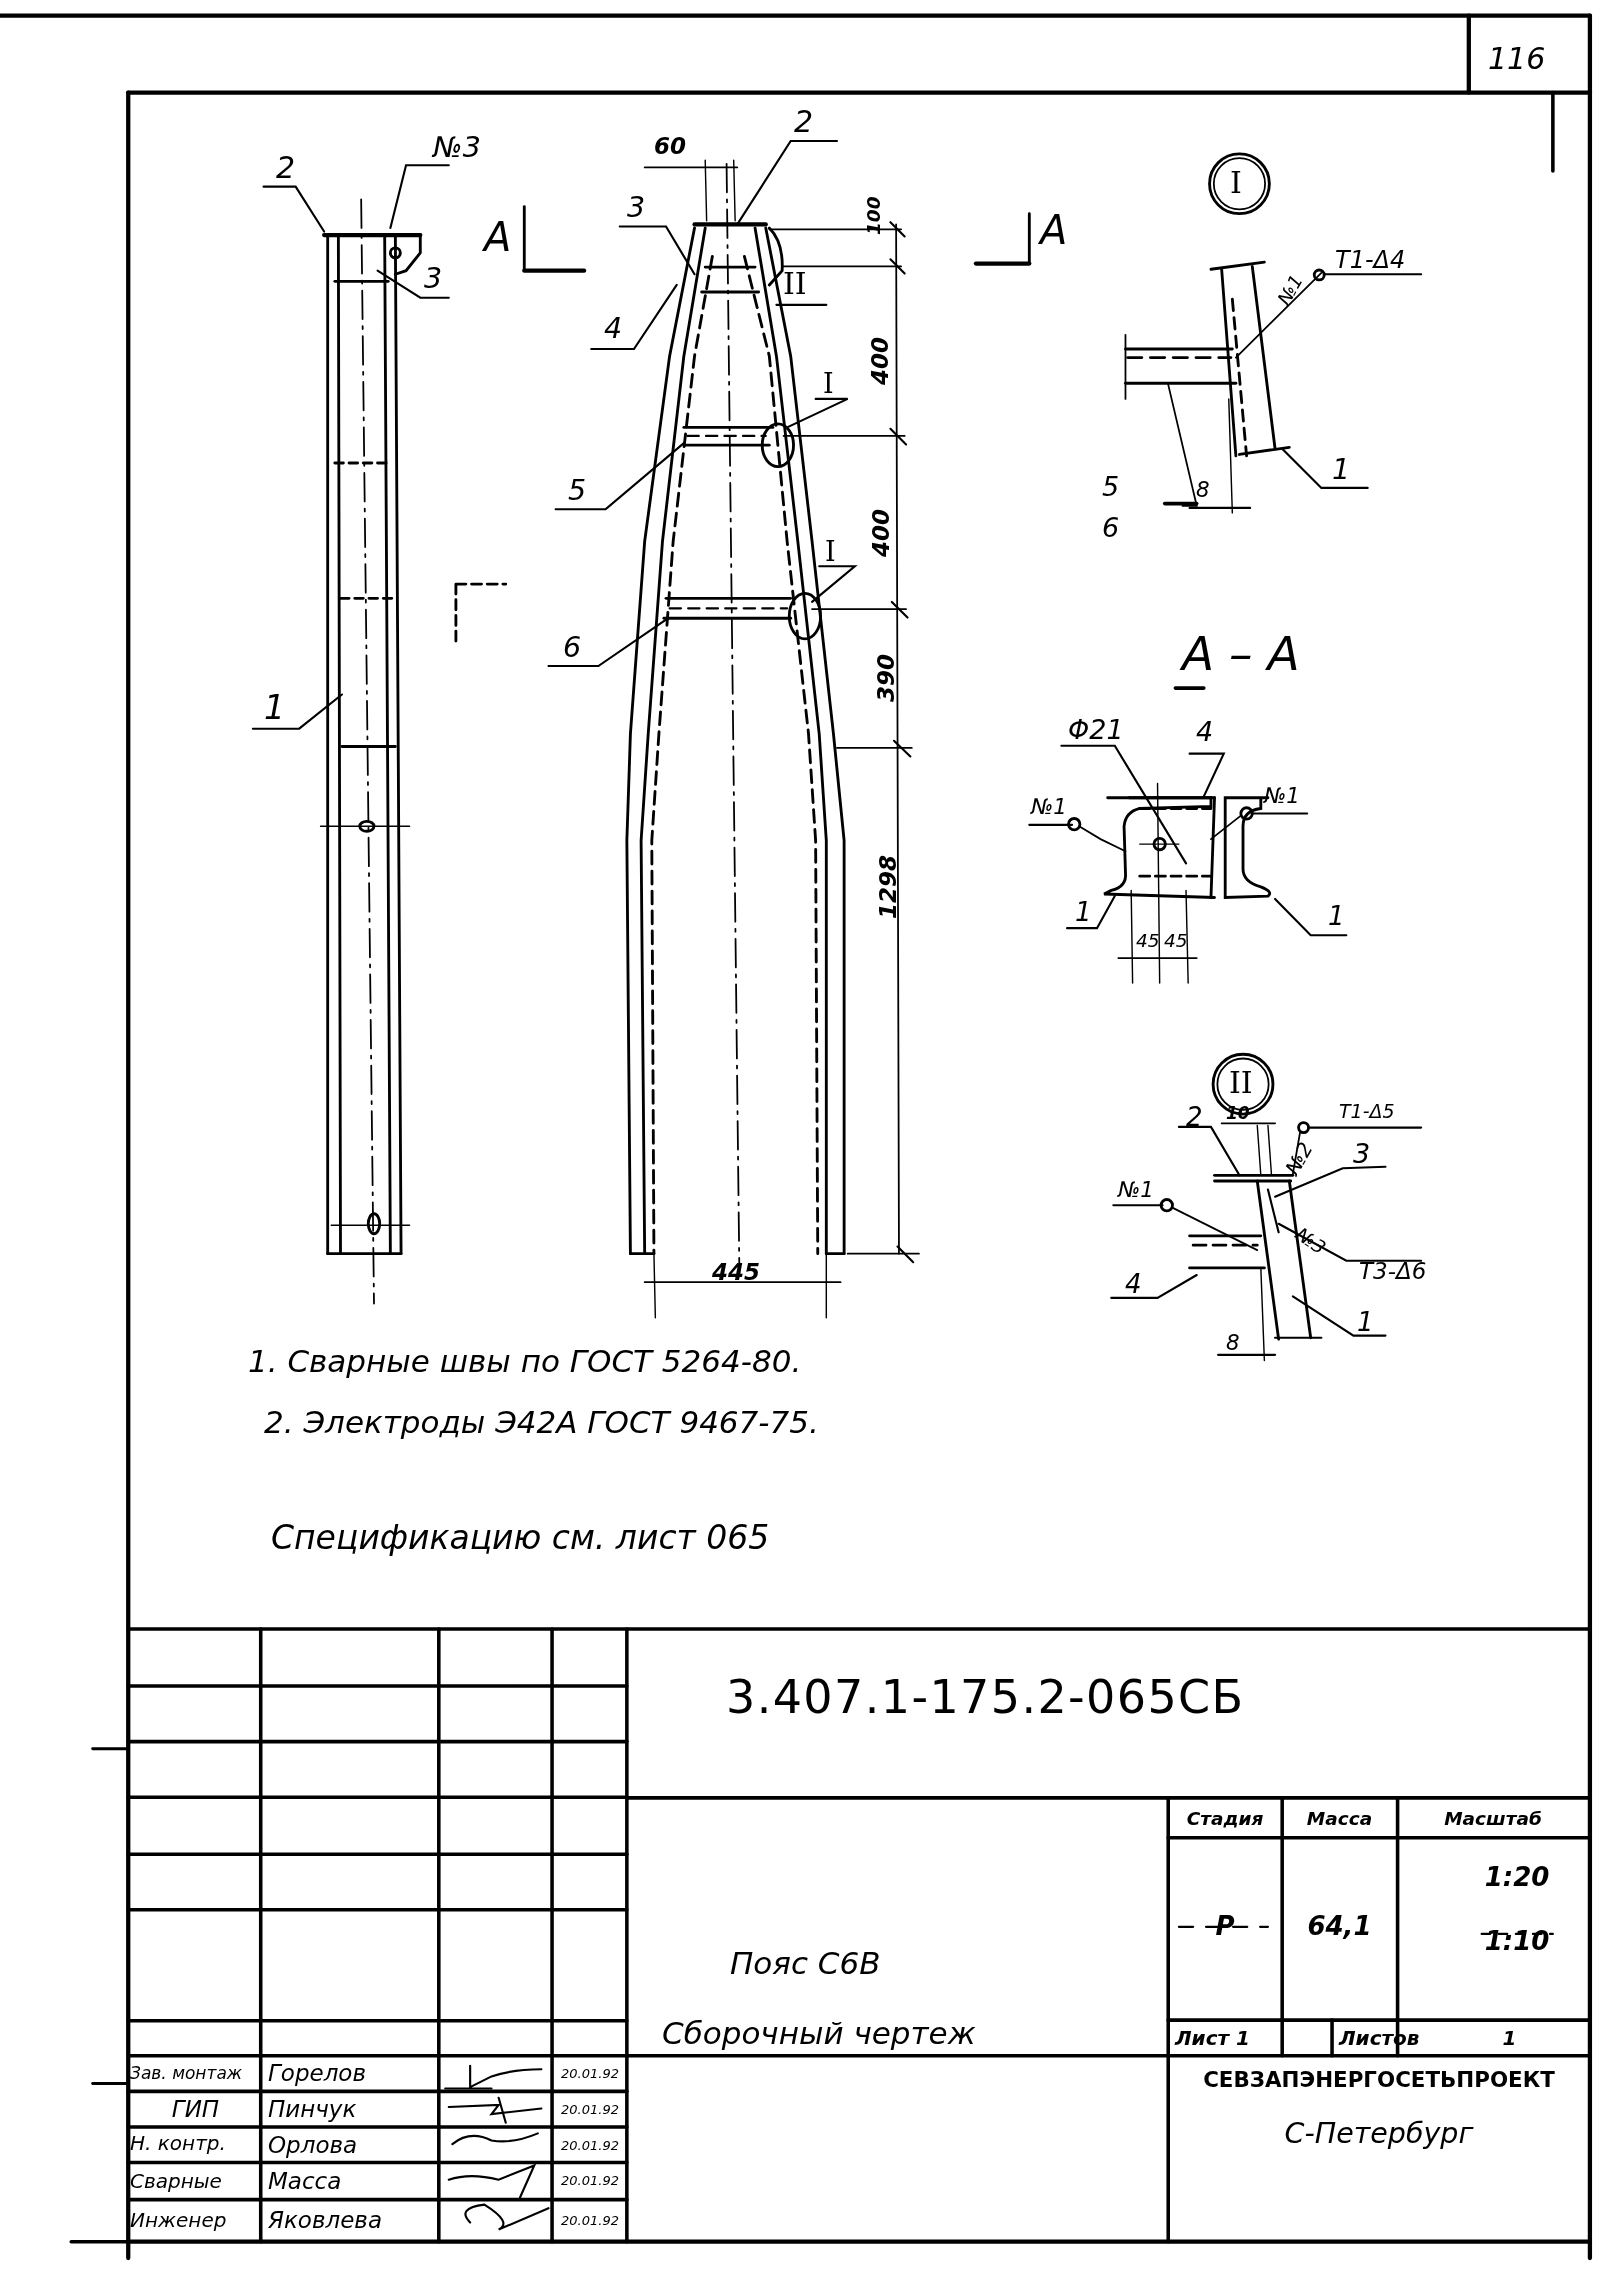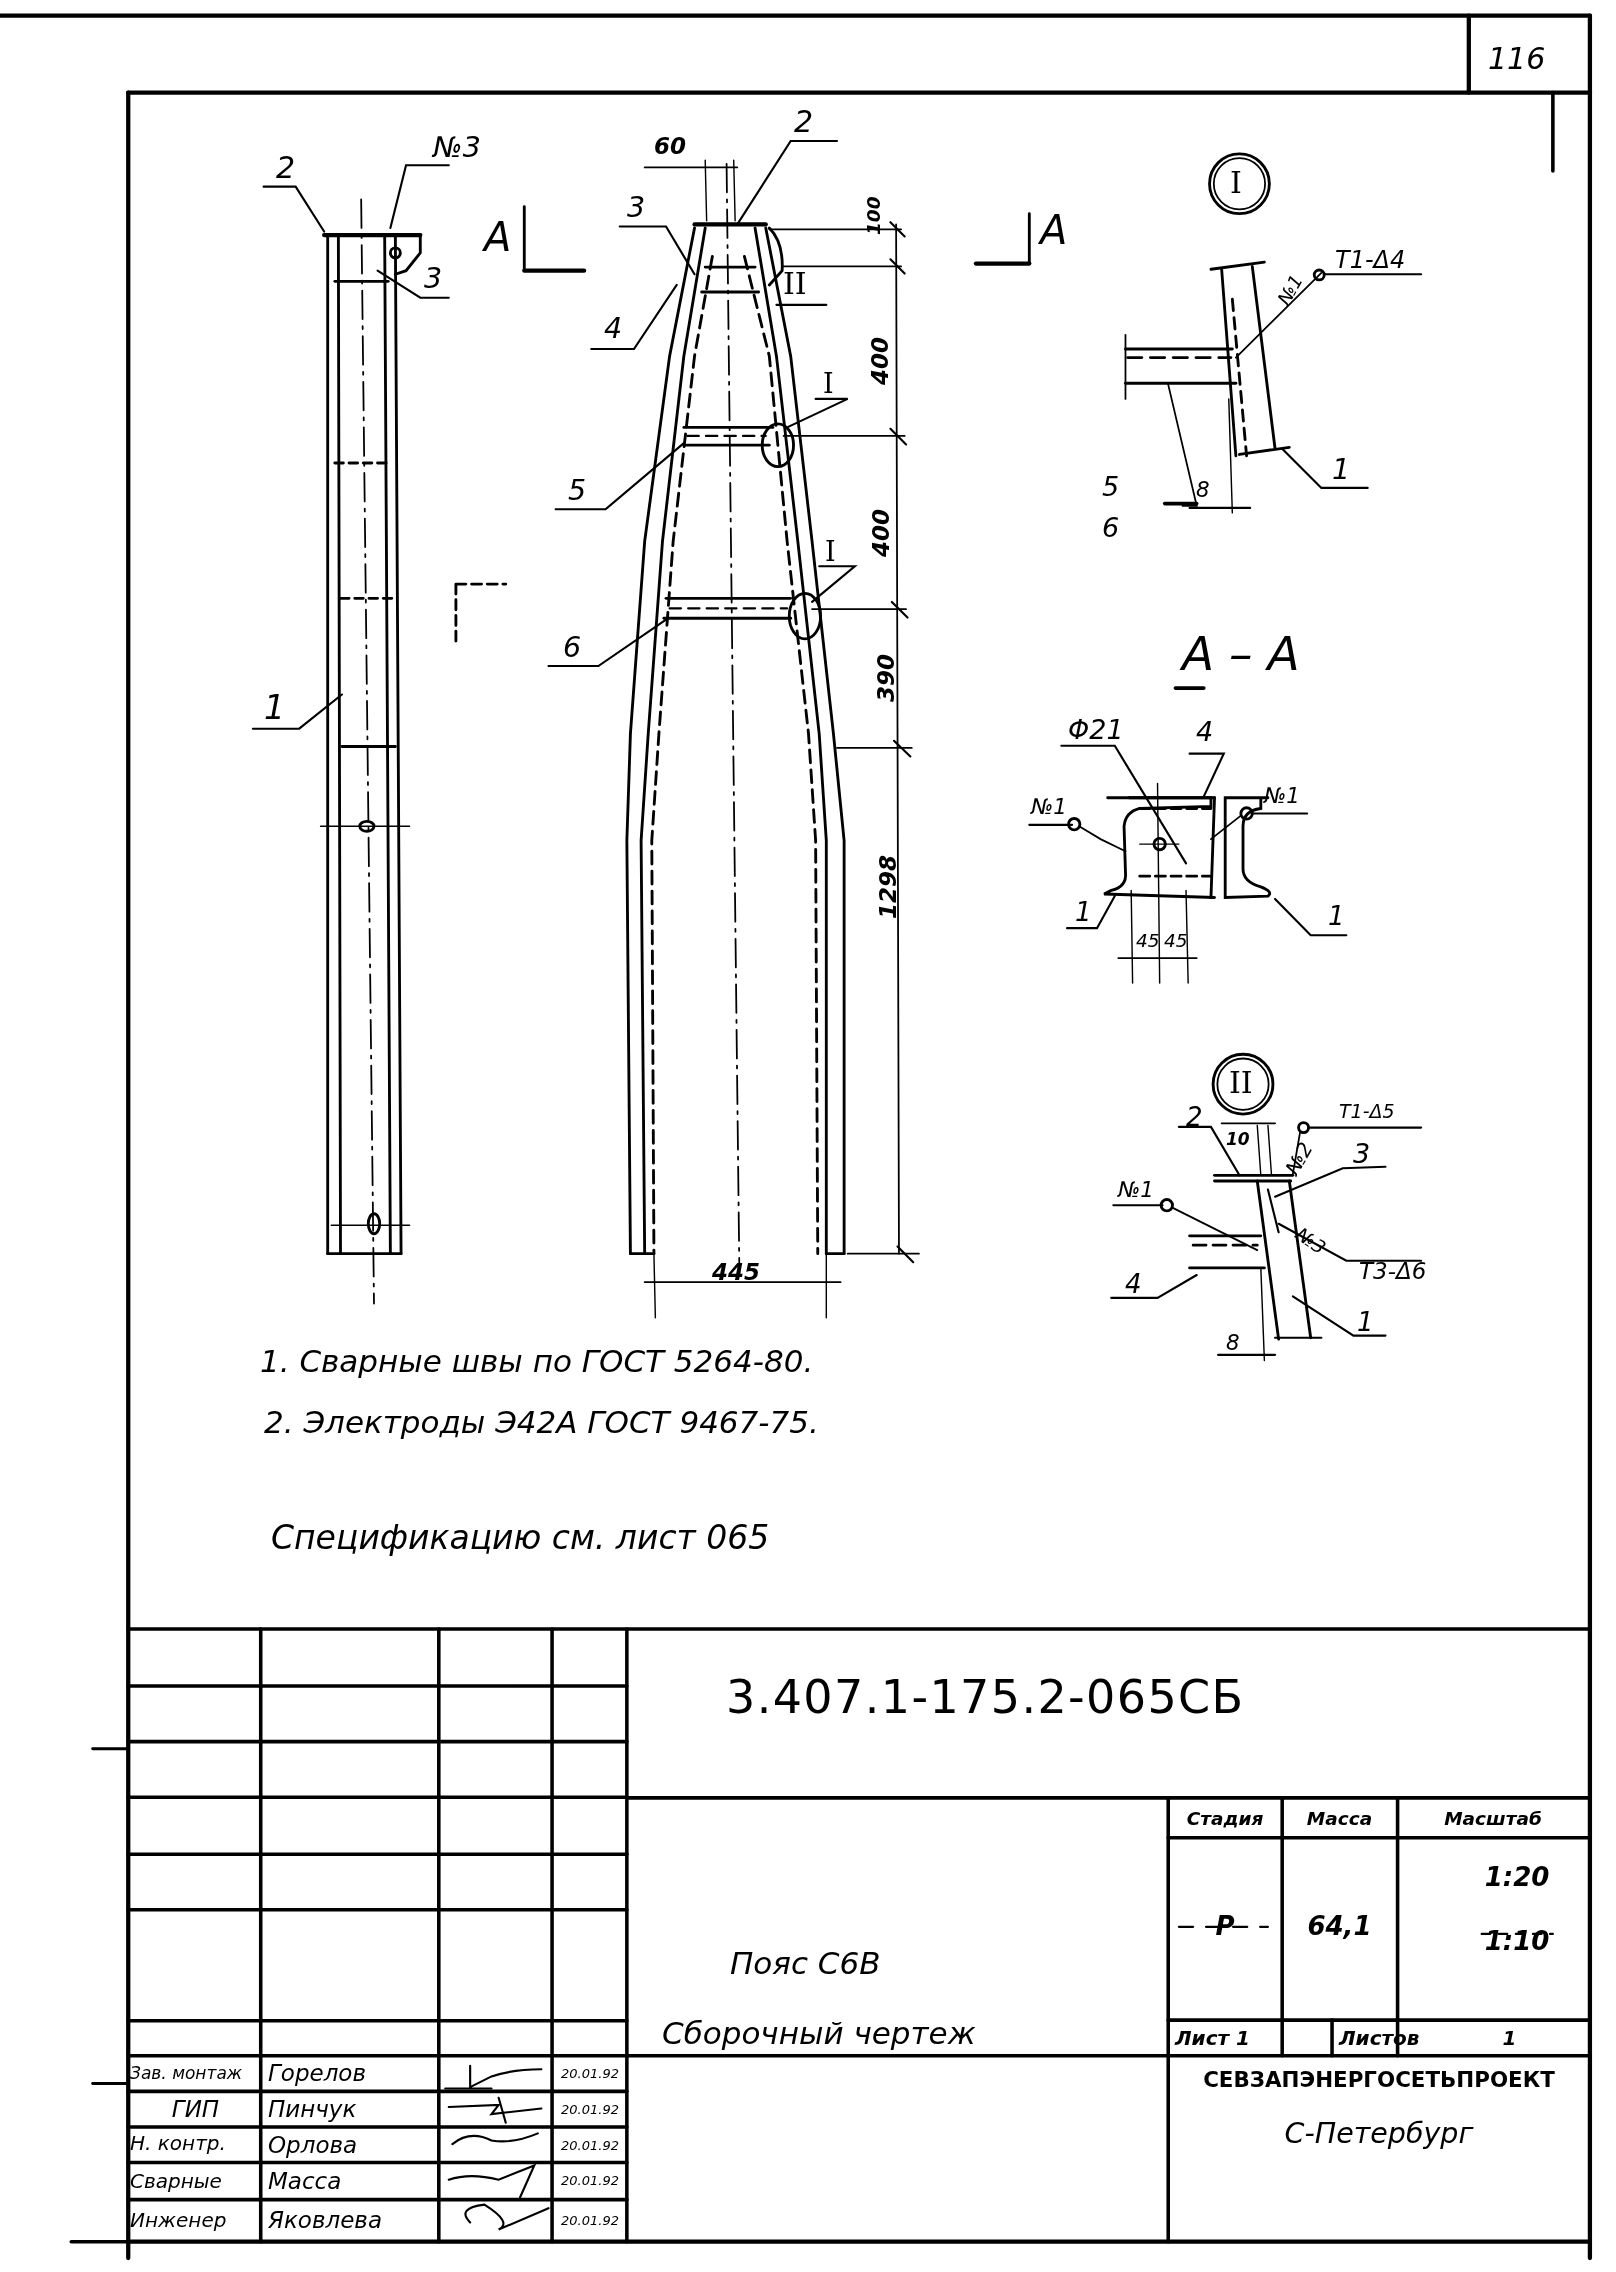--- a/index.html
+++ b/index.html
@@ -281,32 +281,32 @@
 <div class="t" style="left:1196px;top:718px;font-size:27px;">4</div>
 <div class="t" style="left:1031px;top:796px;font-size:21.4px;">№1</div>
 <div class="t" style="left:1264px;top:785px;font-size:21.4px;">№1</div>
 <div class="t" style="left:1075px;top:899px;font-size:26px;">1</div>
 <div class="t" style="left:1328px;top:903px;font-size:26px;">1</div>
 <div class="t" style="left:1136px;top:932px;font-size:18.5px;">45</div>
 <div class="t" style="left:1164px;top:932px;font-size:18.5px;">45</div>
 
 <div class="t" style="left:1229px;top:1068px;font-size:30px;font-family:'DejaVu Serif',serif;font-style:normal;">II</div>
 <div class="t" style="left:1186px;top:1104px;font-size:26px;">2</div>
-<div class="t" style="left:1226px;top:1105px;font-size:17px;font-weight:bold;margin-top:26px;">10</div>
+<div class="t" style="left:1226px;top:1105px;font-size:17px;font-weight:bold;">10</div>
 <div class="t" style="left:1282px;top:1168px;font-size:20px;transform:rotate(-60deg);transform-origin:left top;">№2</div>
 <div class="t" style="left:1339px;top:1102px;font-size:19px;">Т1-Δ5</div>
 <div class="t" style="left:1353px;top:1140px;font-size:27px;">3</div>
 <div class="t" style="left:1118px;top:1179px;font-size:21.4px;">№1</div>
 <div class="t" style="left:1303px;top:1225px;font-size:18.5px;transform:rotate(35deg);transform-origin:left top;">№3</div>
 <div class="t" style="left:1359px;top:1260px;font-size:23px;">Т3-Δ6</div>
 <div class="t" style="left:1125px;top:1271px;font-size:26px;">4</div>
 <div class="t" style="left:1357px;top:1309px;font-size:26px;">1</div>
 <div class="t" style="left:1226px;top:1332px;font-size:21.4px;">8</div>
 
-<div class="t" style="left:260px;top:1346px;font-size:31px;">1. Сварные  швы по ГОСТ 5264-80.</div>
+<div class="t" style="left:248px;top:1346px;font-size:31px;">1. Сварные  швы по ГОСТ 5264-80.</div>
 <div class="t" style="left:264px;top:1407px;font-size:31px;">2. Электроды Э42А ГОСТ 9467-75.</div>
 <div class="t" style="left:271px;top:1521px;font-size:33px;">Спецификацию  см. лист 065</div>
 
 <div class="t" style="left:726px;top:1674px;font-size:46px;font-style:normal;letter-spacing:1.4px;">3.407.1-175.2-065СБ</div>
 <div class="t" style="left:730px;top:1948px;font-size:31px;">Пояс  С6В</div>
 <div class="t" style="left:662px;top:1994px;font-size:31px;margin-top:24px;">Сборочный  чертеж</div>
 
 <div class="tb-cell" style="left:1168px;top:1798px;width:114px;height:40px;font-size:18.5px;font-weight:bold;">Стадия</div>
 <div class="tb-cell" style="left:1282px;top:1798px;width:115px;height:40px;font-size:18.5px;font-weight:bold;">Масса</div>
 <div class="tb-cell" style="left:1397px;top:1798px;width:192px;height:40px;font-size:18.5px;font-weight:bold;">Масштаб</div>

